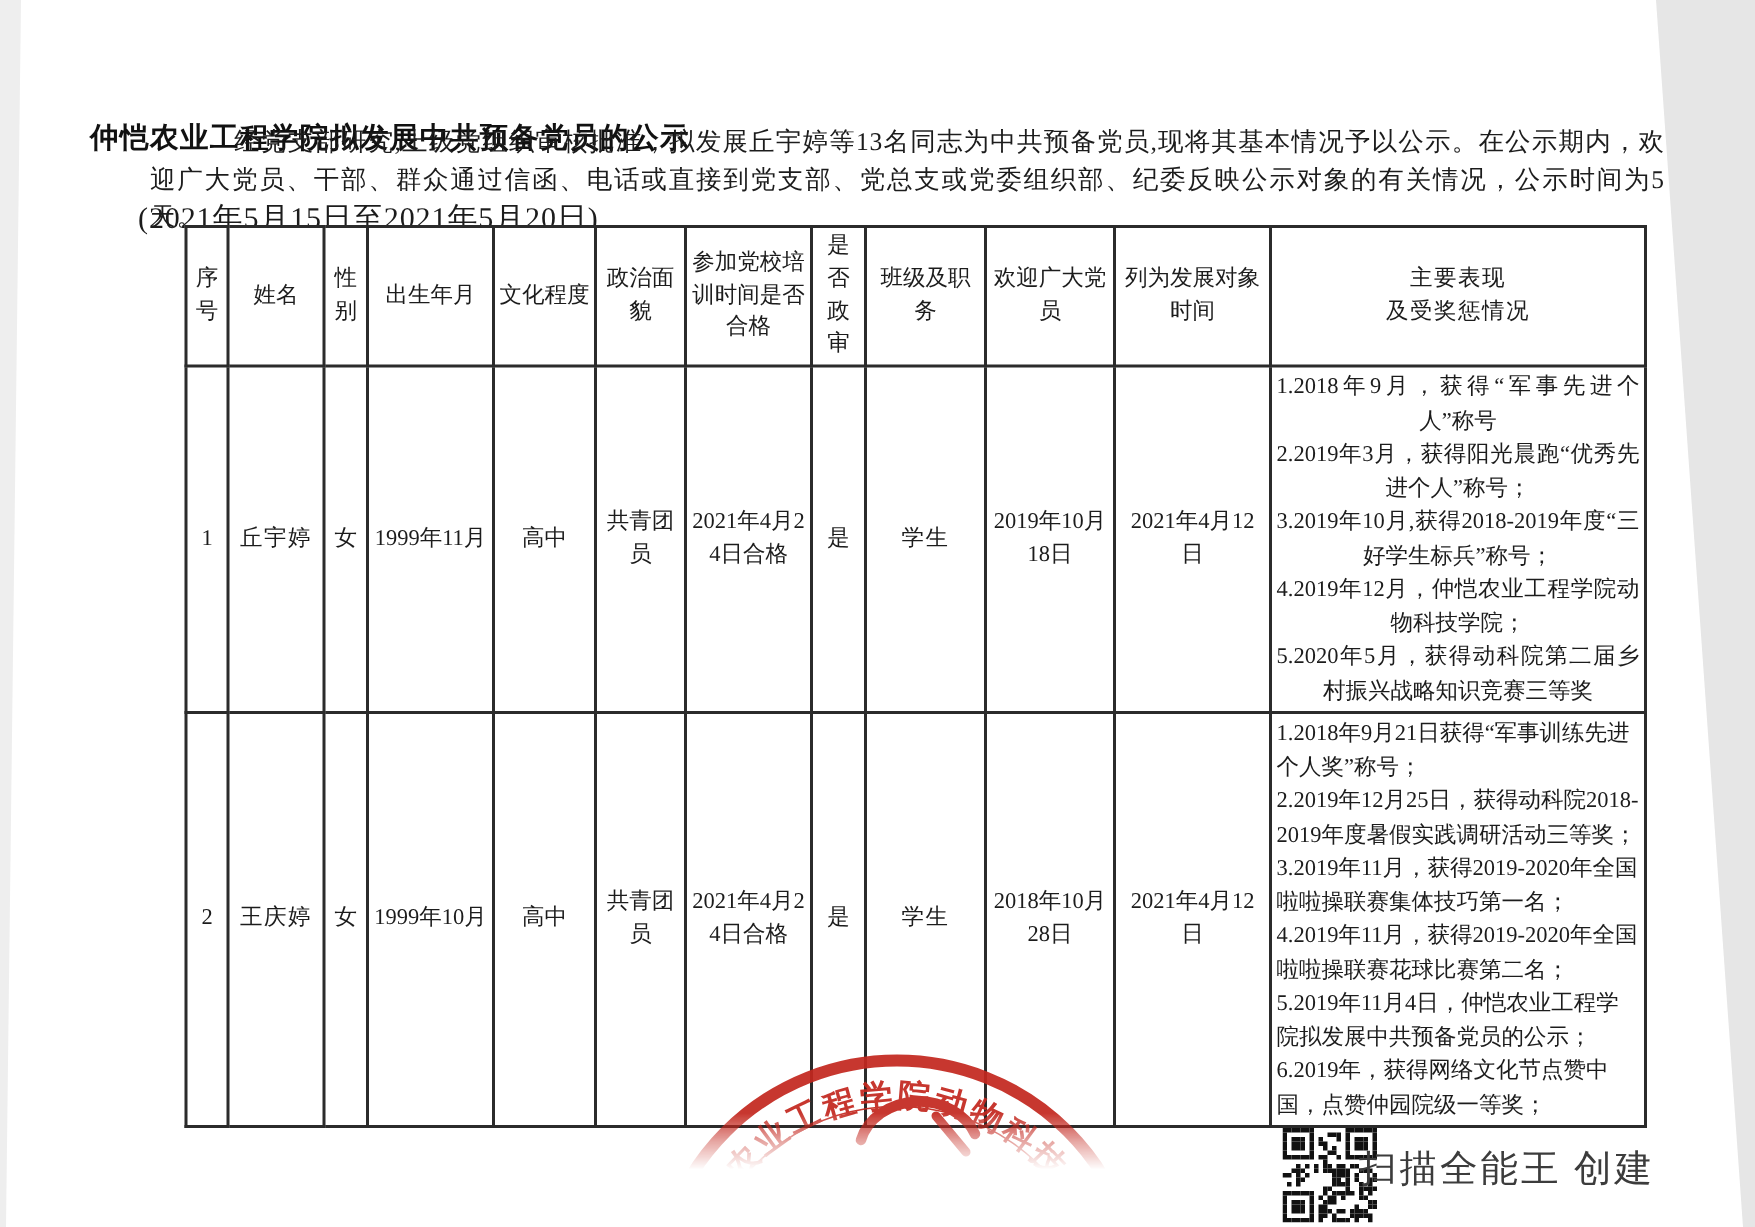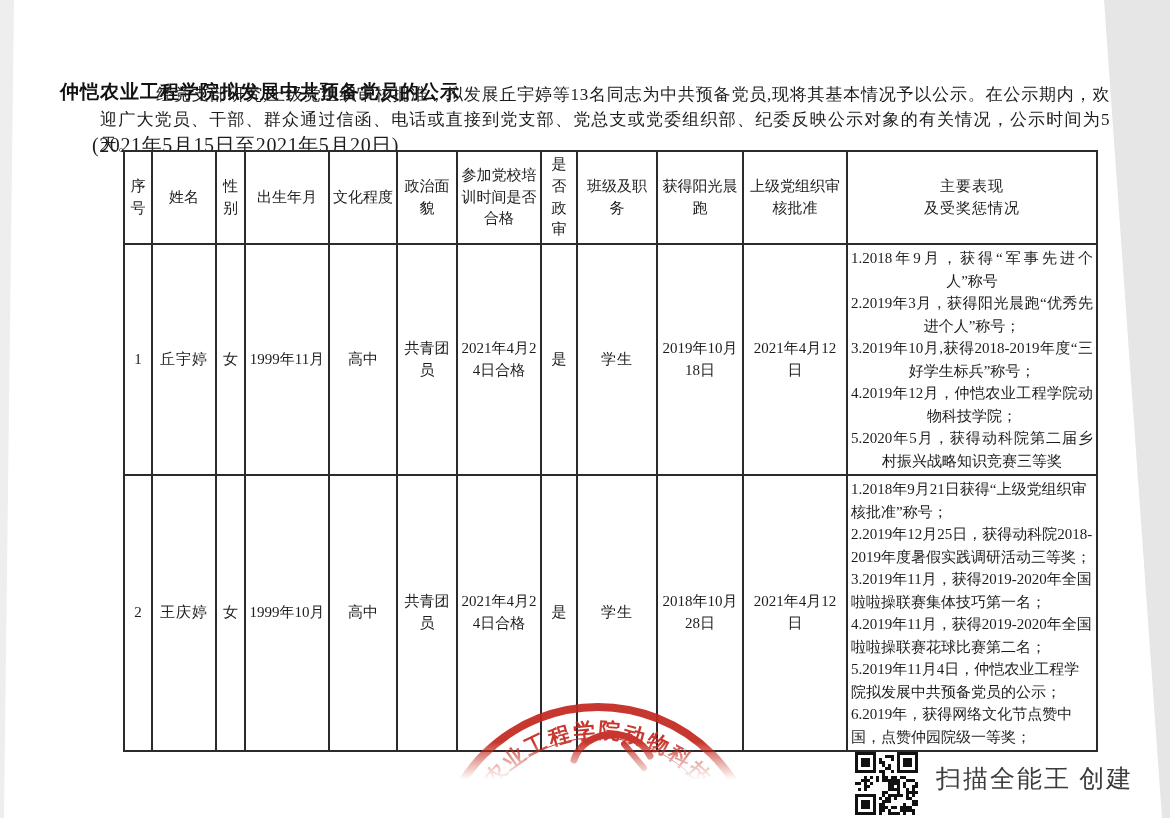--- a/index.html
+++ b/index.html
@@ -27,21 +27,21 @@
   td.c-name,td.c-class{font-size:15.5px;letter-spacing:1px;}
   th.col-performance{white-space:pre-line;font-size:15px;letter-spacing:1px;border-radius:19px;}
   td.perf{padding:4px 9px;font-size:14.6px;text-align:left;vertical-align:middle;border-radius:24px;}
   td.perf p{margin:0;line-height:1.5;}
   td.perf.center-last p{text-align:justify;text-align-last:center;}
   td.perf.left p{text-align:left;}
   .stamp{position:absolute;left:428px;top:698px;width:340px;height:85px;opacity:.92;
          -webkit-mask-image:linear-gradient(180deg,#000 52%,rgba(0,0,0,.45) 74%,transparent 96%);
          mask-image:linear-gradient(180deg,#000 52%,rgba(0,0,0,.45) 74%,transparent 96%);}
   .qr{position:absolute;left:855px;top:752px;width:63px;height:63px;}
-  .scan-caption{position:absolute;left:936px;top:762px;font-size:25px;color:#3c3c3c;
+  .scan-caption{position:absolute;left:906px;top:762px;font-size:25px;color:#3c3c3c;
                 letter-spacing:2px;font-family:"Liberation Serif", serif;}
 </style>
 </head>
 <body>
 
 <div class="edge-left"></div>
 <div class="edge-right"></div>
 
 <div class="page-title">仲恺农业工程学院拟发展中共预备党员的公示</div>
 
@@ -67,22 +67,22 @@
       <tr id="header-row">
         <th class="col-index">序号</th>
         <th class="col-name">姓名</th>
         <th class="col-gender">性别</th>
         <th class="col-birth-date">出生年月</th>
         <th class="col-education">文化程度</th>
         <th class="col-political-status">政治面貌</th>
         <th class="col-party-school-training">参加党校培训时间是否合格</th>
         <th class="col-political-review">是否政审</th>
         <th class="col-class-position">班级及职务</th>
-        <th class="col-application-date">获得阳光晨跑</th>
-        <th class="col-development-date">上级党组织审核批准</th>
+        <th class="col-application-date">欢迎广大党员</th>
+        <th class="col-development-date">列为发展对象时间</th>
         <th class="col-performance">主要表现
 及受奖惩情况</th>
       </tr>
     </thead>
   <tbody id="table-body">
       <tr class="r0">
         <td class="c-no">1</td>
         <td class="c-name">丘宇婷</td>
         <td class="c-gender">女</td>
         <td class="c-birth">1999年11月</td>
@@ -107,21 +107,21 @@
         <td class="c-gender">女</td>
         <td class="c-birth">1999年10月</td>
         <td class="c-education">高中</td>
         <td class="c-political">共青团员</td>
         <td class="c-party">2021年4月24日合格</td>
         <td class="c-political">是</td>
         <td class="c-class">学生</td>
         <td class="c-application">2018年10月28日</td>
         <td class="c-development">2021年4月12日</td>
         <td class="perf left">
-          <p>1.2018年9月21日获得“上级党组织审核批准”称号；</p>
+          <p>1.2018年9月21日获得“军事训练先进个人奖”称号；</p>
           <p>2.2019年12月25日，获得动科院2018-2019年度暑假实践调研活动三等奖；</p>
           <p>3.2019年11月，获得2019-2020年全国啦啦操联赛集体技巧第一名；</p>
           <p>4.2019年11月，获得2019-2020年全国啦啦操联赛花球比赛第二名；</p>
           <p>5.2019年11月4日，仲恺农业工程学院拟发展中共预备党员的公示；</p>
           <p>6.2019年，获得网络文化节点赞中国，点赞仲园院级一等奖；</p>
         </td>
       </tr>
     </tbody>
 </table>
 

